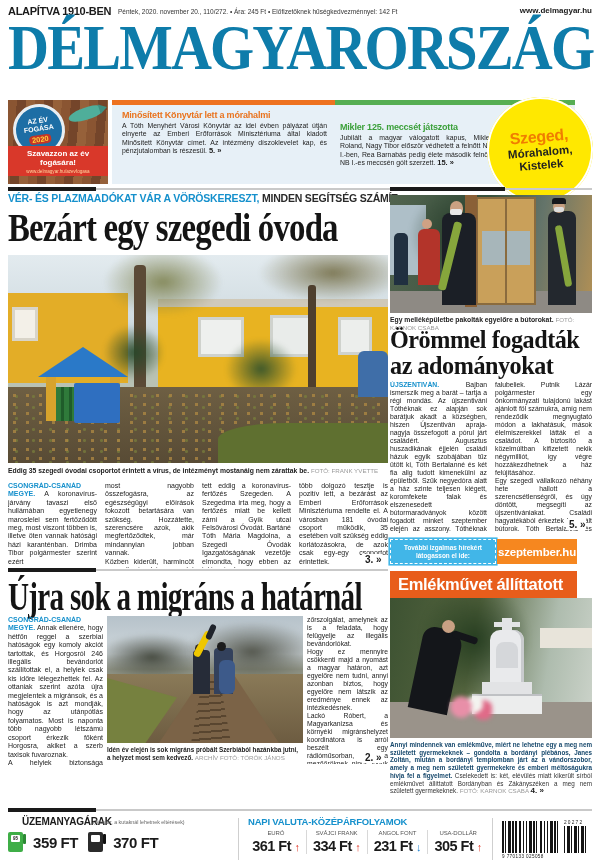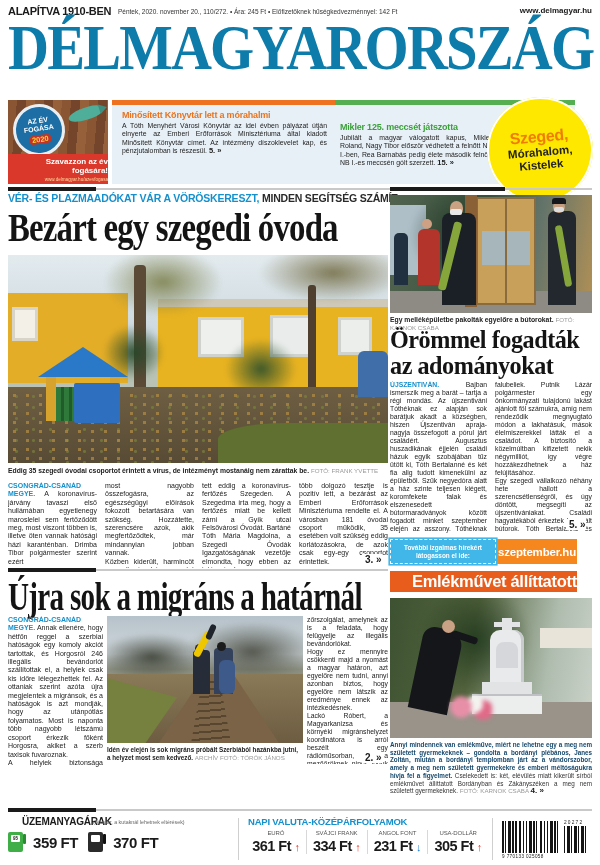--- a/index.html
+++ b/index.html
@@ -16,21 +16,21 @@
   .masthead { left:8px; top:14px; font-family:"Liberation Serif", serif; font-weight:bold; font-size:63px; line-height:1.1; letter-spacing:-2px; color:#0e7caa; white-space:nowrap; transform:scale(.90,1.0); transform-origin:left top; }
 
   
   .ad-box { left:8px; top:100px; width:100px; height:84px; overflow:hidden;
     background:repeating-linear-gradient(95deg,#8a5532 0 9px,#74452a 9px 18px,#96613a 18px 27px); }
   .ad-fish { position:absolute; right:6px; top:8px; width:34px; height:12px; background:#4fae9a; border-radius:60% 40% 40% 60%; transform:rotate(-18deg); }
   .ad-fish:after { content:""; position:absolute; right:-6px; top:1px; border-left:8px solid #3e8f80; border-top:5px solid transparent; border-bottom:5px solid transparent; }
   .ad-badge { position:absolute; left:5px; top:4px; width:52px; height:52px; border-radius:50%; background:#1d6ea5; border:3px solid #e9eef2; transform:rotate(-8deg); display:flex; flex-direction:column; align-items:center; justify-content:center; text-align:center; }
   .ad-badge .b1 { color:#fff; font-weight:bold; font-size:7px; line-height:8px; }
   .ad-badge .b2 { color:#ffd23a; font-weight:bold; font-size:7.5px; background:#c43527; padding:0 3px; border-radius:4px; margin-top:2px; }
-  .ad-cta { position:absolute; left:0; bottom:0; width:100%; height:30px; background:#d9382a; text-align:right; color:#fff; }
+  .ad-cta { position:absolute; left:0; bottom:8px; width:100%; height:30px; background:#d9382a; text-align:center; color:#fff; }
   .ad-cta .c1 { font-size:8px; font-weight:bold; line-height:9px; padding-top:3px; }
   .ad-cta .c2 { font-size:4.6px; color:#ffd9a0; margin-top:2px; }
 
   .teaser-box { left:112px; top:100px; width:463px; height:84px; background:#e7f0f7; }
   .accent-orange { left:112px; top:100px; width:223px; height:5px; background:#ee7220; }
   .accent-green { left:335px; top:100px; width:240px; height:5px; background:#56ae53; }
   .teaser { position:absolute; top:110px; }
   .teaser .t-title { font-size:9px; font-weight:bold; margin-bottom:2px; letter-spacing:-.2px; }
   .teaser .t-body { font-size:6.9px; line-height:8.3px; color:#222; text-align:justify; }
   .t-page { font-weight:bold; font-size:7.5px; }
@@ -85,21 +85,21 @@
   .photo-furniture { left:390px; top:195px; width:202px; height:118px; background:linear-gradient(100deg,#51634e 0%, #3c5440 45%, #64746a 70%, #b29055 100%); }
   .caption-furniture { left:390px; top:316px; width:202px; }
   .headline-3 { left:390px; top:327px; font-family:"Liberation Serif", serif; font-weight:bold; font-size:26px; line-height:26px; letter-spacing:-.5px; color:#141414; white-space:nowrap; transform:scaleX(.93); transform-origin:left top; }
   .a3c { top:381px; height:152px; font-size:6.8px; line-height:8px; }
   .a3c1 { left:390px; width:97px; }
   .a3c2 { left:495px; width:97px; }
 
   .promo-blue { left:390px; top:539px; width:106px; height:25px; background:#41b6e8; border:1.6px dashed #fff; box-shadow:0 0 0 1.6px #41b6e8; display:flex; flex-direction:column; align-items:center; justify-content:center; color:#fff; font-weight:bold; font-size:6.4px; line-height:7.5px; text-align:center; }
   .promo-orange { left:497px; top:539px; width:80px; height:25px; background:#f6871f; color:#fff; font-weight:bold; font-size:11.5px; display:flex; align-items:center; justify-content:center; letter-spacing:-.2px; }
 
-  .memorial-head { left:390px; top:571px; width:187px; height:21px; background:#e85d1b; color:#fff; font-weight:bold; font-size:16.5px; display:flex; align-items:center; padding-left:22px; letter-spacing:-.3px; }
+  .memorial-head { left:390px; top:571px; width:187px; height:27px; background:#e85d1b; color:#fff; font-weight:bold; font-size:16.5px; display:flex; align-items:center; padding-left:8px; letter-spacing:-.3px; }
   .photo-memorial { left:390px; top:598px; width:202px; height:140px; background:linear-gradient(100deg,#3d5232 0%, #55653f 40%, #aebcae 75%, #cdd4cb 100%); }
   .caption-memorial { left:390px; top:741px; width:202px; font-size:6.3px; line-height:7.7px; text-align:justify; color:#333; }
   .caption-memorial .cm-bold { font-weight:bold; color:#15476b; }
   .caption-memorial .pg-sm { font-weight:bold; font-size:8px; color:#1a1a1a; }
 
   
   .fuel-title { left:8px; top:816px; font-size:10px; font-weight:bold; letter-spacing:-.2px;margin-left:14px; }
   .fuel-note { left:93px; top:819px; font-size:5.3px; color:#666; }
   .fuel-row { left:8px; top:832px; display:flex; align-items:center; gap:10px; }
   .pump { width:15px; height:20px; border-radius:2px; position:relative; }

